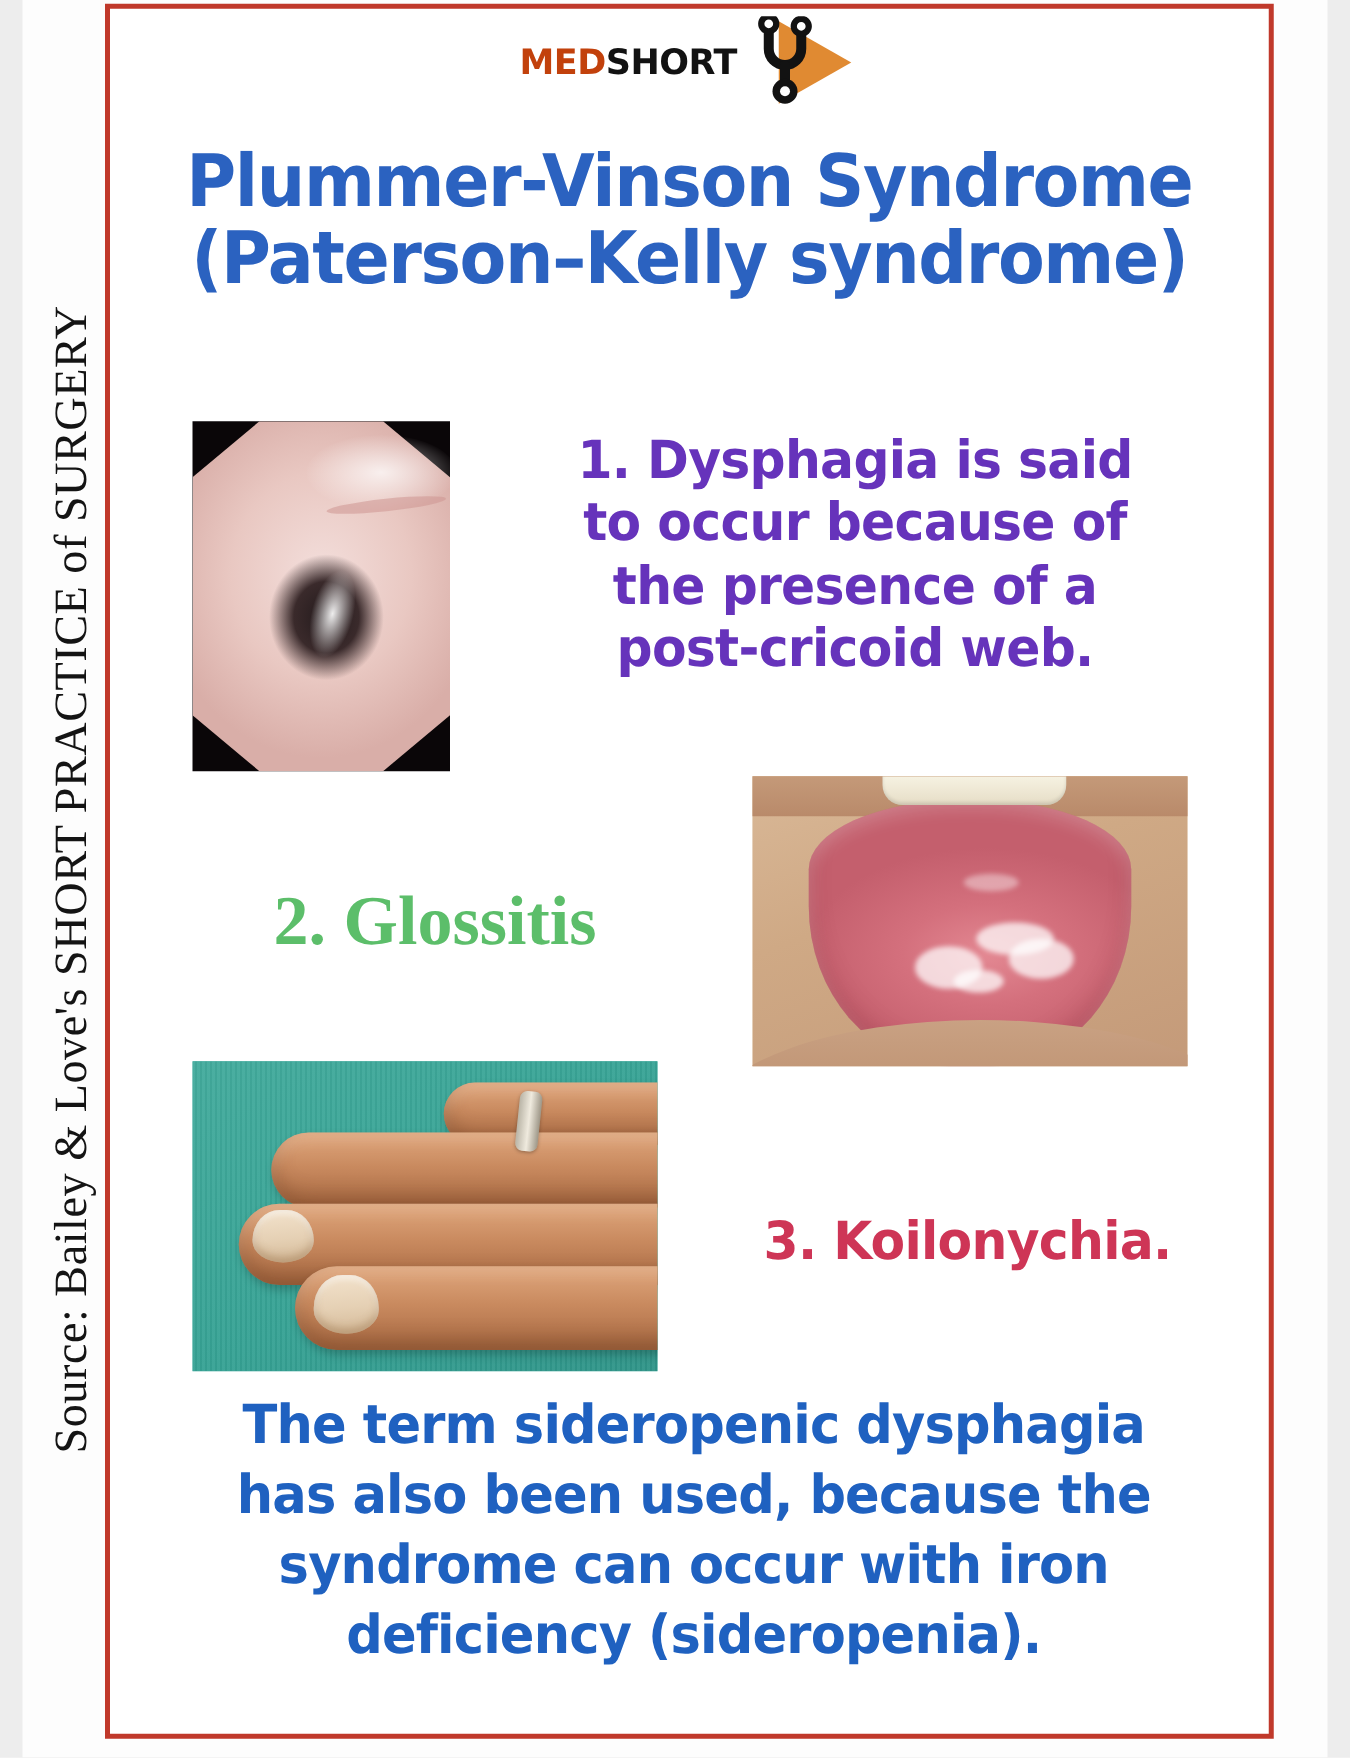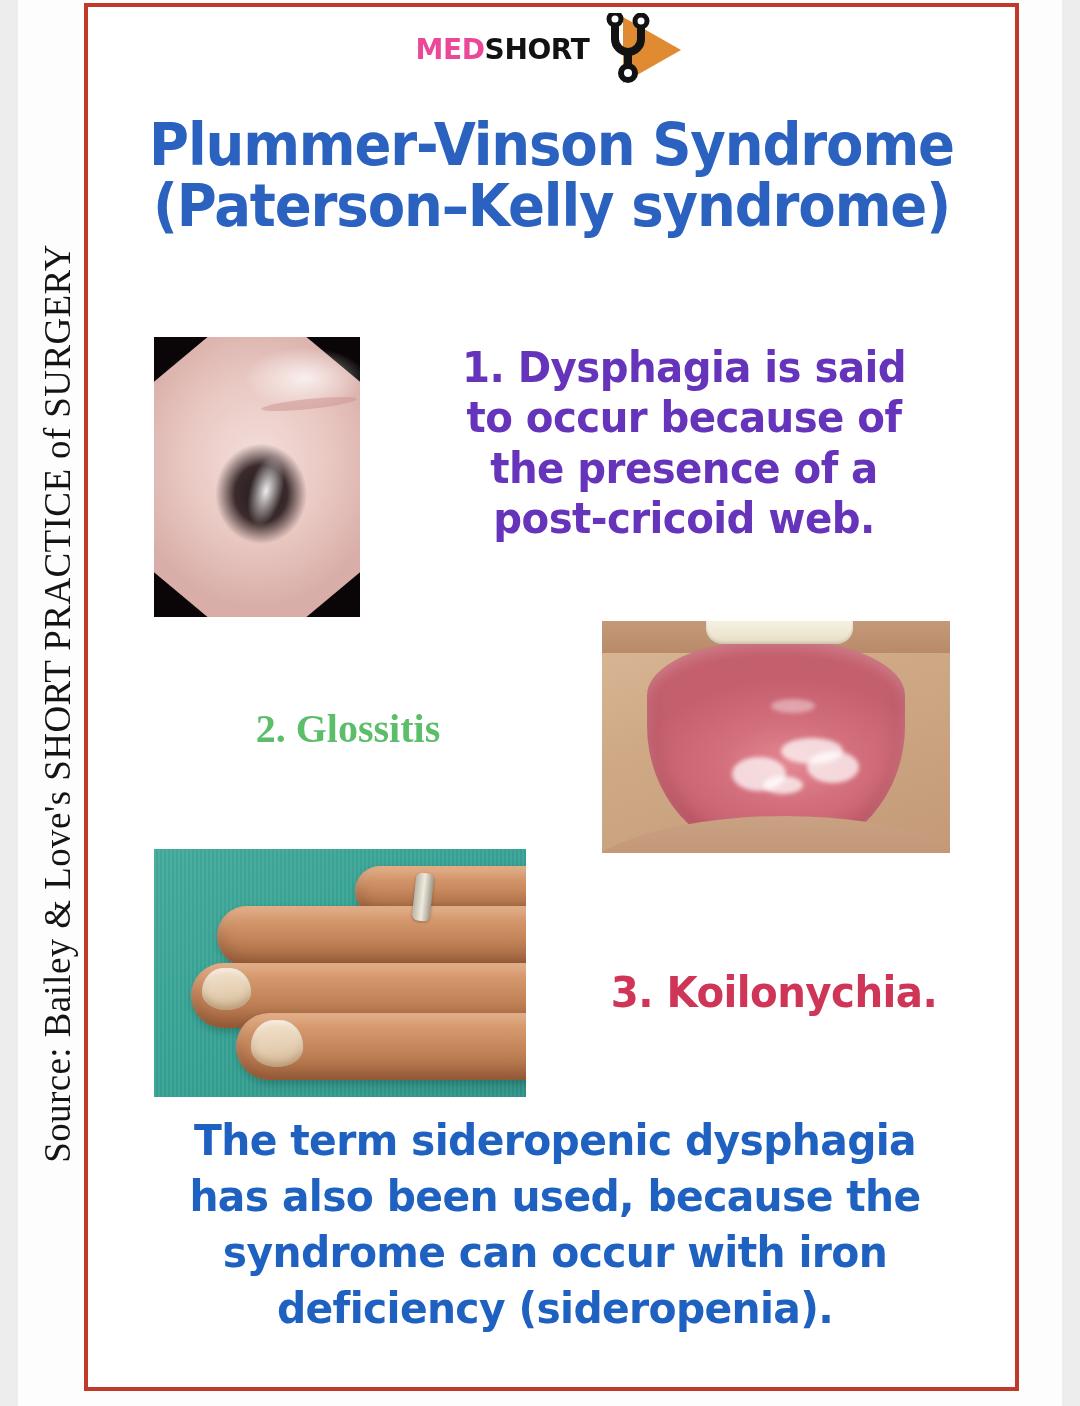--- a/index.html
+++ b/index.html
@@ -73,21 +73,21 @@
   }
   .logo-wordmark {
     font-family: "DejaVu Sans", sans-serif;
     font-size: 28px;
     font-weight: 700;
     letter-spacing: -0.4px;
     line-height: 1;
     display: flex;
     align-items: baseline;
   }
-  .logo-med  { color: #ec4899; }
+  .logo-med  { color: #c2410c; }
   .logo-rew  { color: #121212; }
   .logo-mark {
     position: relative;
     width: 96px;
     height: 74px;
     margin-left: 2px;
   }
   .logo-mark svg { display: block; }
 
   
@@ -162,21 +162,21 @@
 
   
   .text-glossitis {
     position: absolute;
     left: 60px; top: 700px;
     width: 400px;
     text-align: center;
     color: #5cbe6a;
     font-family: "Liberation Serif", serif;
     font-weight: 700;
-    font-size: 40px;
+    font-size: 56px;
     line-height: 1.1;
   }
 
   .img-tongue {
     position: absolute;
     left: 514px; top: 614px;
     width: 348px; height: 232px;
     overflow: hidden;
     background: #d9bb9a;
   }

